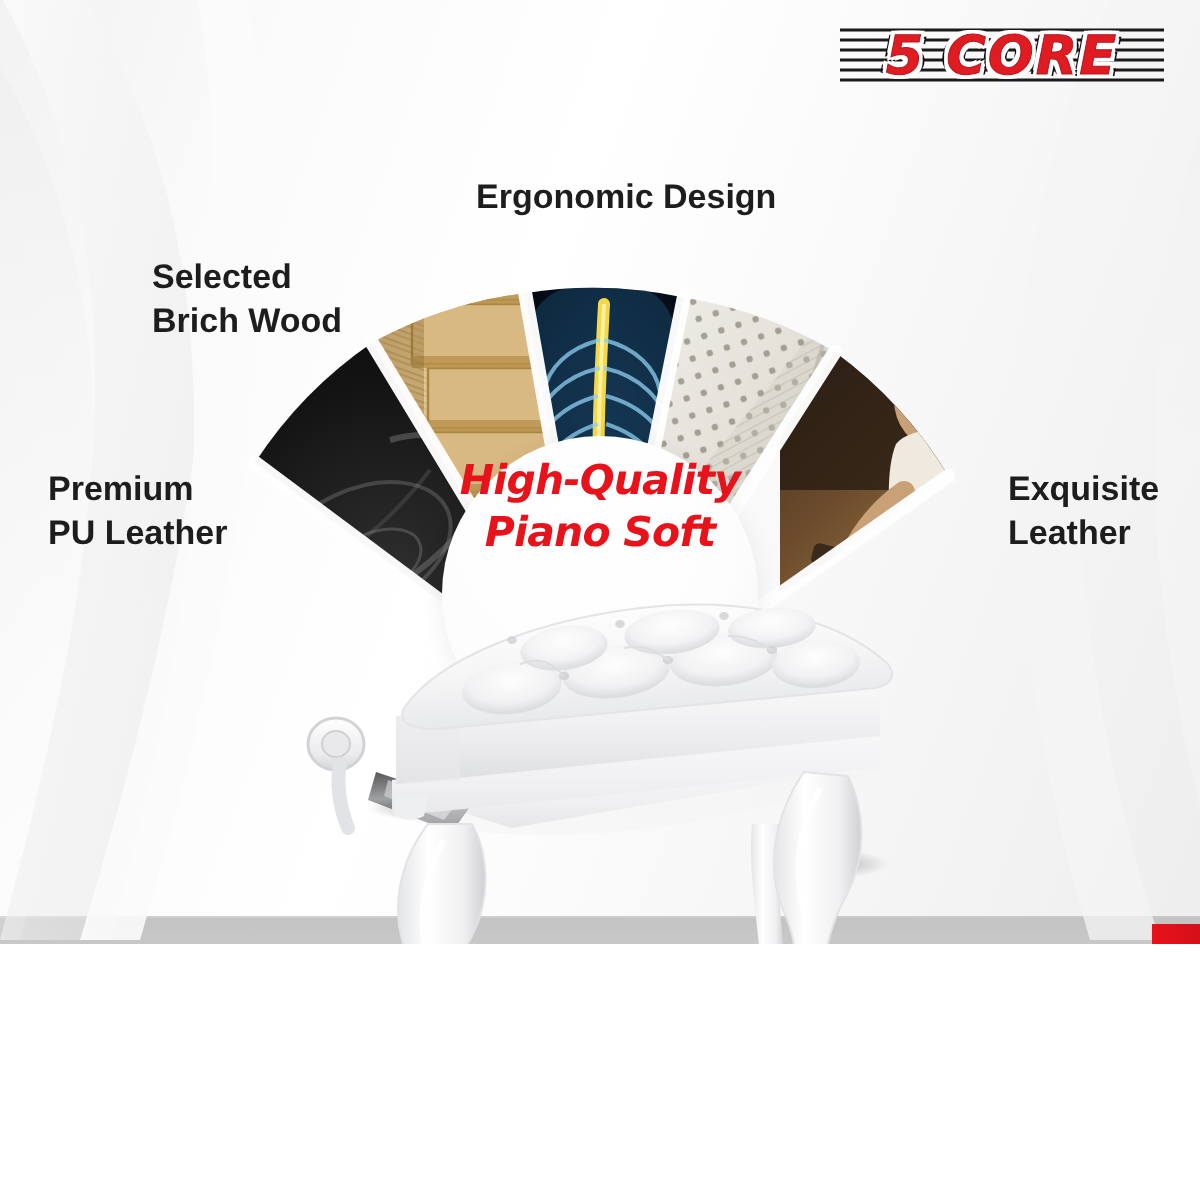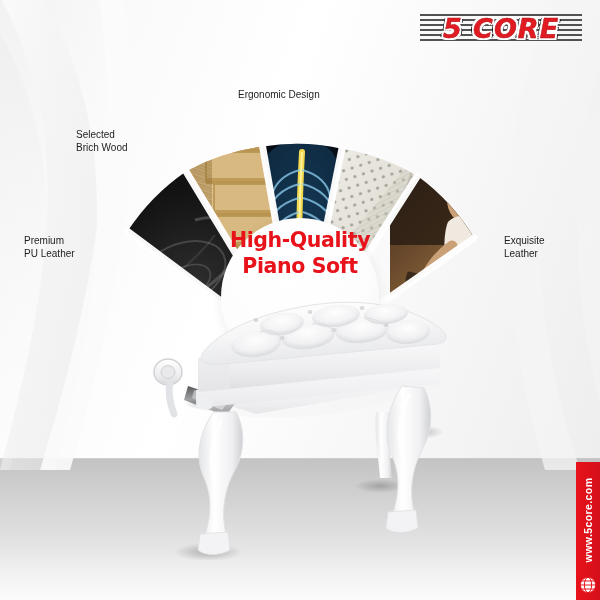--- a/index.html
+++ b/index.html
@@ -3,21 +3,21 @@
 <meta charset="utf-8">
 <title>5 Core Piano Stool Infographic</title>
 <style>
   html,body{margin:0;padding:0;}
   body{
     width:600px;height:600px;overflow:hidden;
     font-family:"Liberation Sans", sans-serif;
     background:#ffffff;
     -webkit-font-smoothing:antialiased;
   }
-  #stage{position:relative;width:600px;height:600px;overflow:hidden;background:#fde047;}
+  #stage{position:relative;width:600px;height:472px;overflow:hidden;background:#fde047;}
 
   
   .bg-wall{
     position:absolute;left:0;top:0;width:600px;height:459px;
     background:linear-gradient(110deg,#f2f2f2 0%,#fafafa 18%,#ffffff 42%,#f7f7f7 70%,#eeeeee 100%);
   }
   .bg-floor{
     position:absolute;left:0;top:459px;width:600px;height:141px;
     background:linear-gradient(180deg,#c3c3c3 0%,#cfcfcf 22%,#e0e0e0 55%,#f2f2f2 82%,#fbfbfb 100%);
   }
@@ -50,29 +50,29 @@
   .cap{
     position:absolute;left:221px;top:218px;width:158px;height:158px;
     border-radius:50%;
     background:radial-gradient(circle at 42% 30%,#ffffff 0%,#fdfdfd 55%,#f1f1f1 100%);
     box-shadow:0 2px 12px rgba(0,0,0,.07);
   }
   .title{
     position:absolute;left:216px;top:228px;width:168px;
     text-align:center;color:#e8121a;
     font-family:"DejaVu Sans", sans-serif;
-    font-weight:bold;font-size:20.5px;line-height:1.25;letter-spacing:-0.4px;
+    font-weight:bold;font-size:20.5px;line-height:1.25;letter-spacing:-0.4px;font-style:italic;
   }
   .title .l2{display:block;}
 
   
   .lbl{
     position:absolute;color:#1d1d1d;
     font-family:"Liberation Sans", sans-serif;
-    font-size:10px;line-height:1.32;font-weight:400;white-space:pre-line;
+    font-size:17px;line-height:1.32;font-weight:700;white-space:pre-line;
   }
   #lbl-ergonomic{left:238px;top:88px;}
   #lbl-wood{left:76px;top:128px;}
   #lbl-leather{left:24px;top:234px;}
   #lbl-soft{left:450px;top:133px;}
   #lbl-handwork{left:504px;top:234px;}
 
   
   .stool{position:absolute;left:140px;top:280px;width:330px;height:280px;}
 

